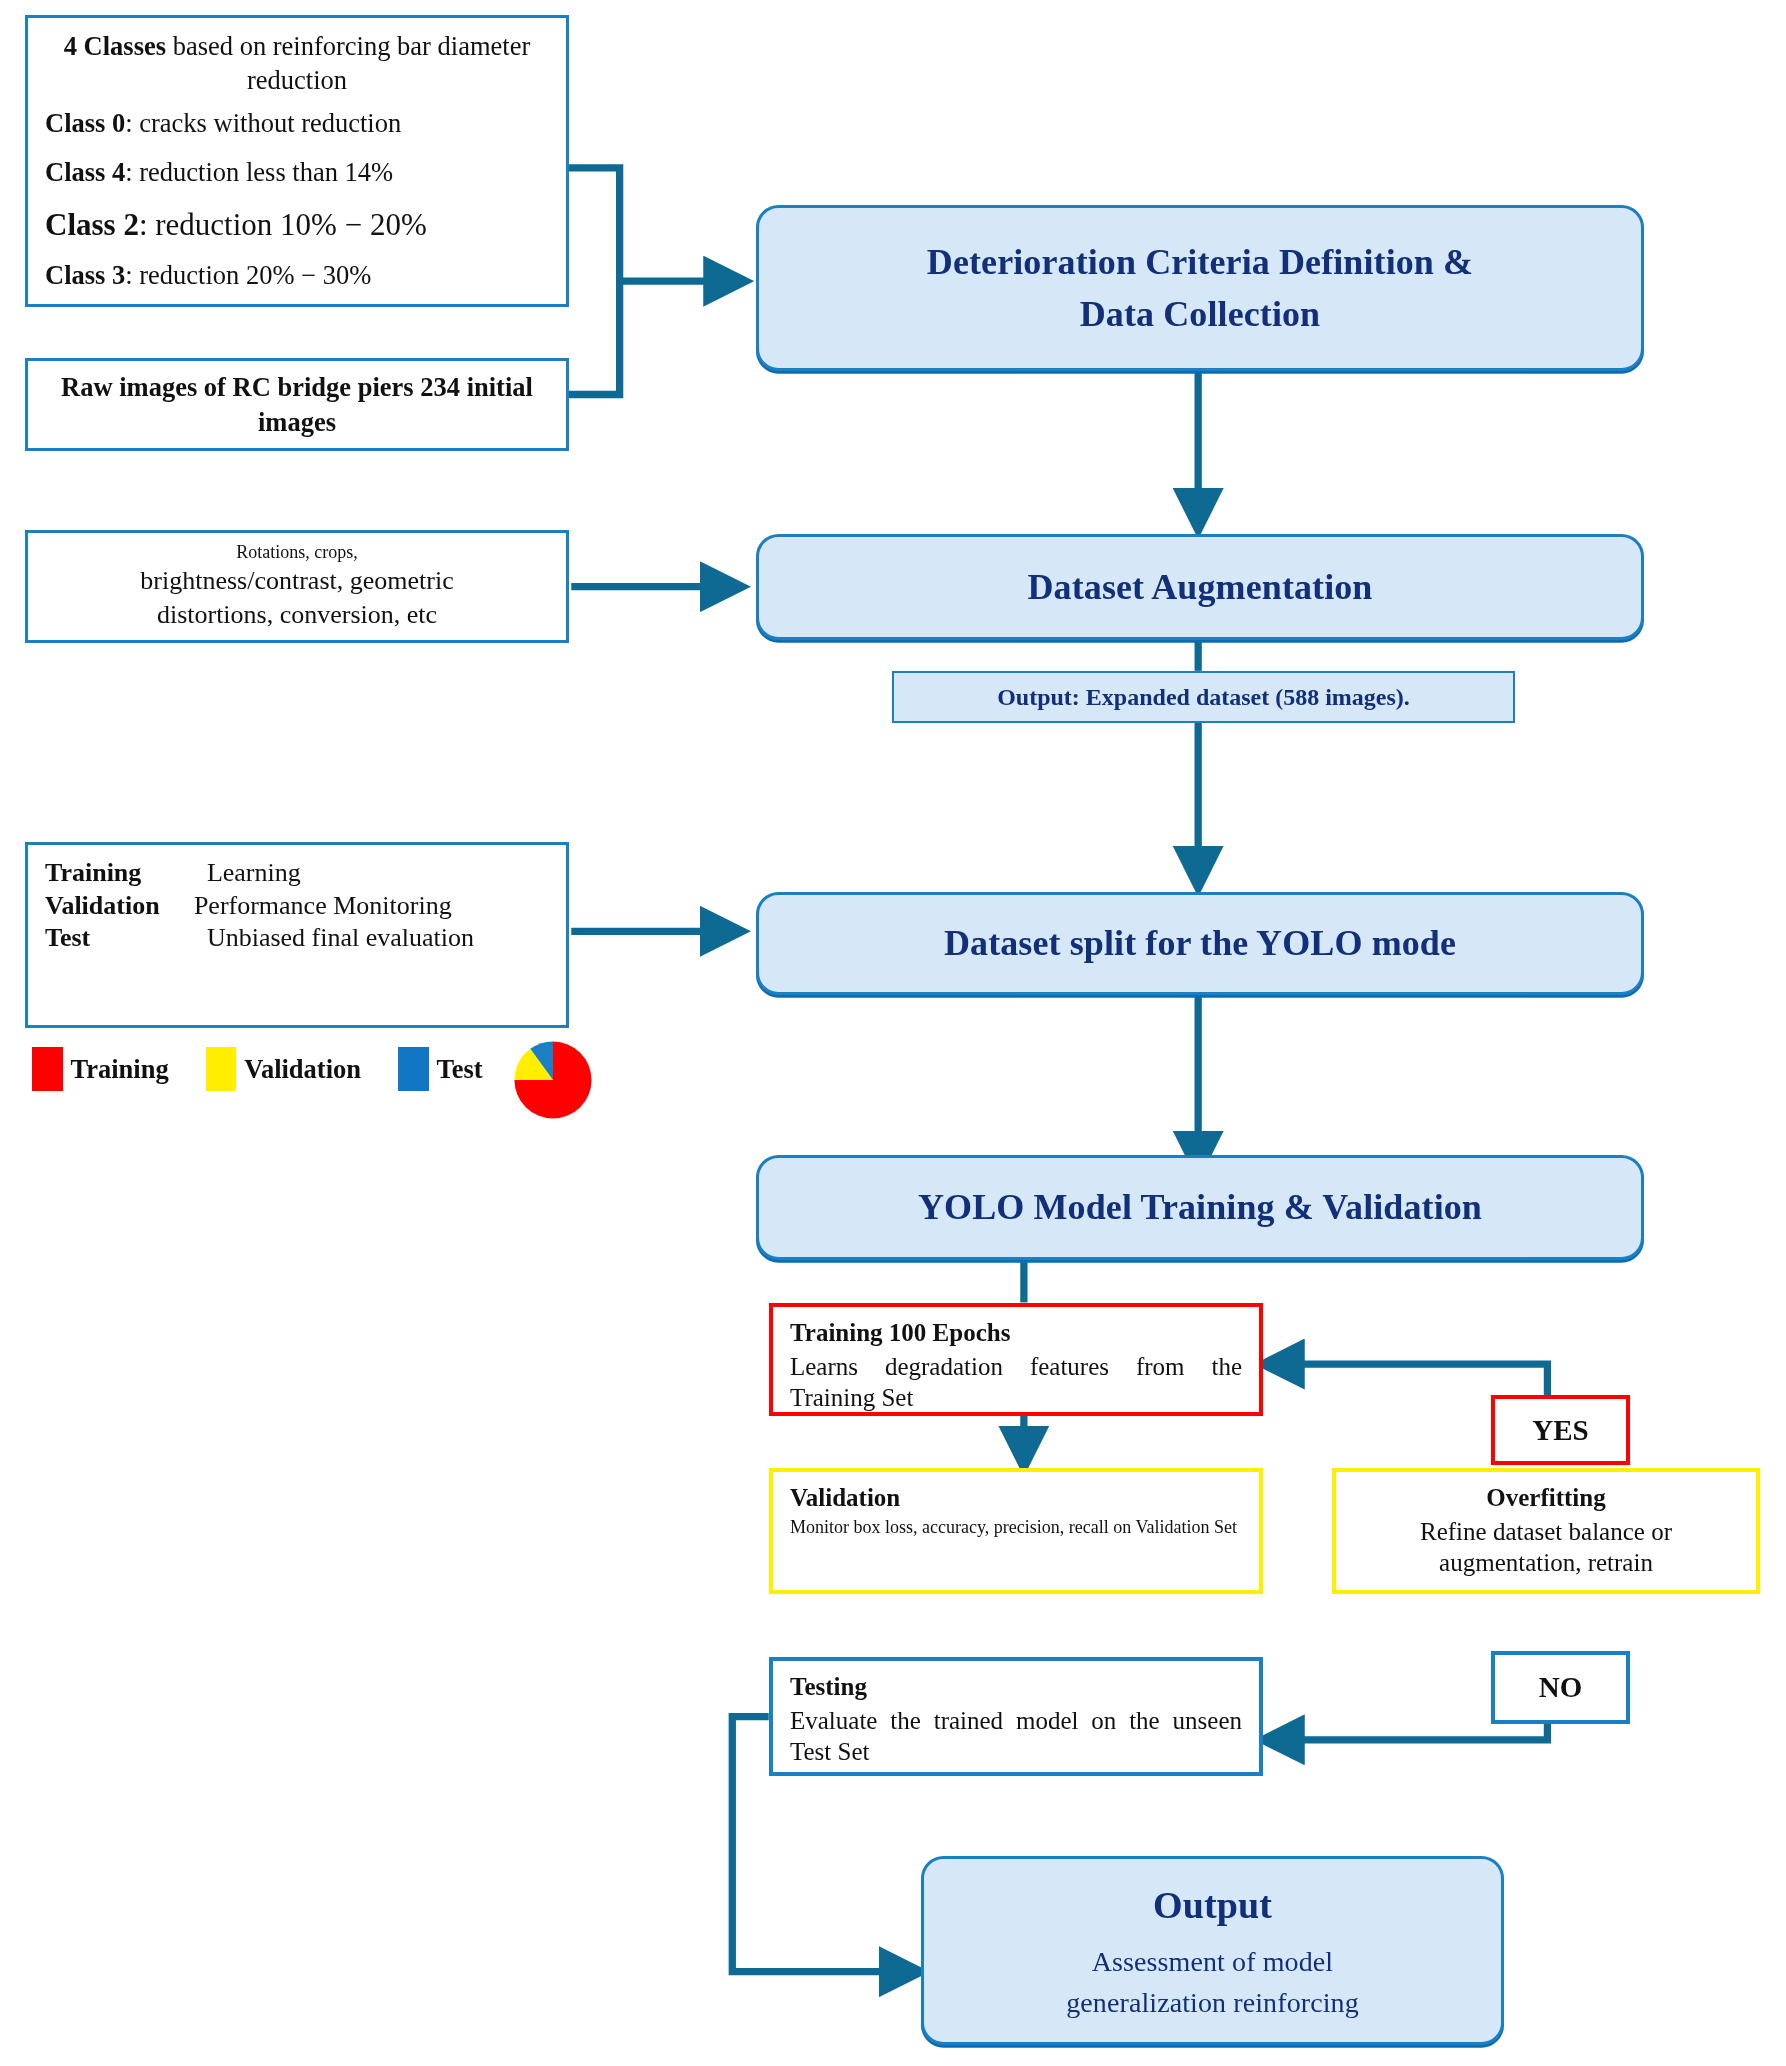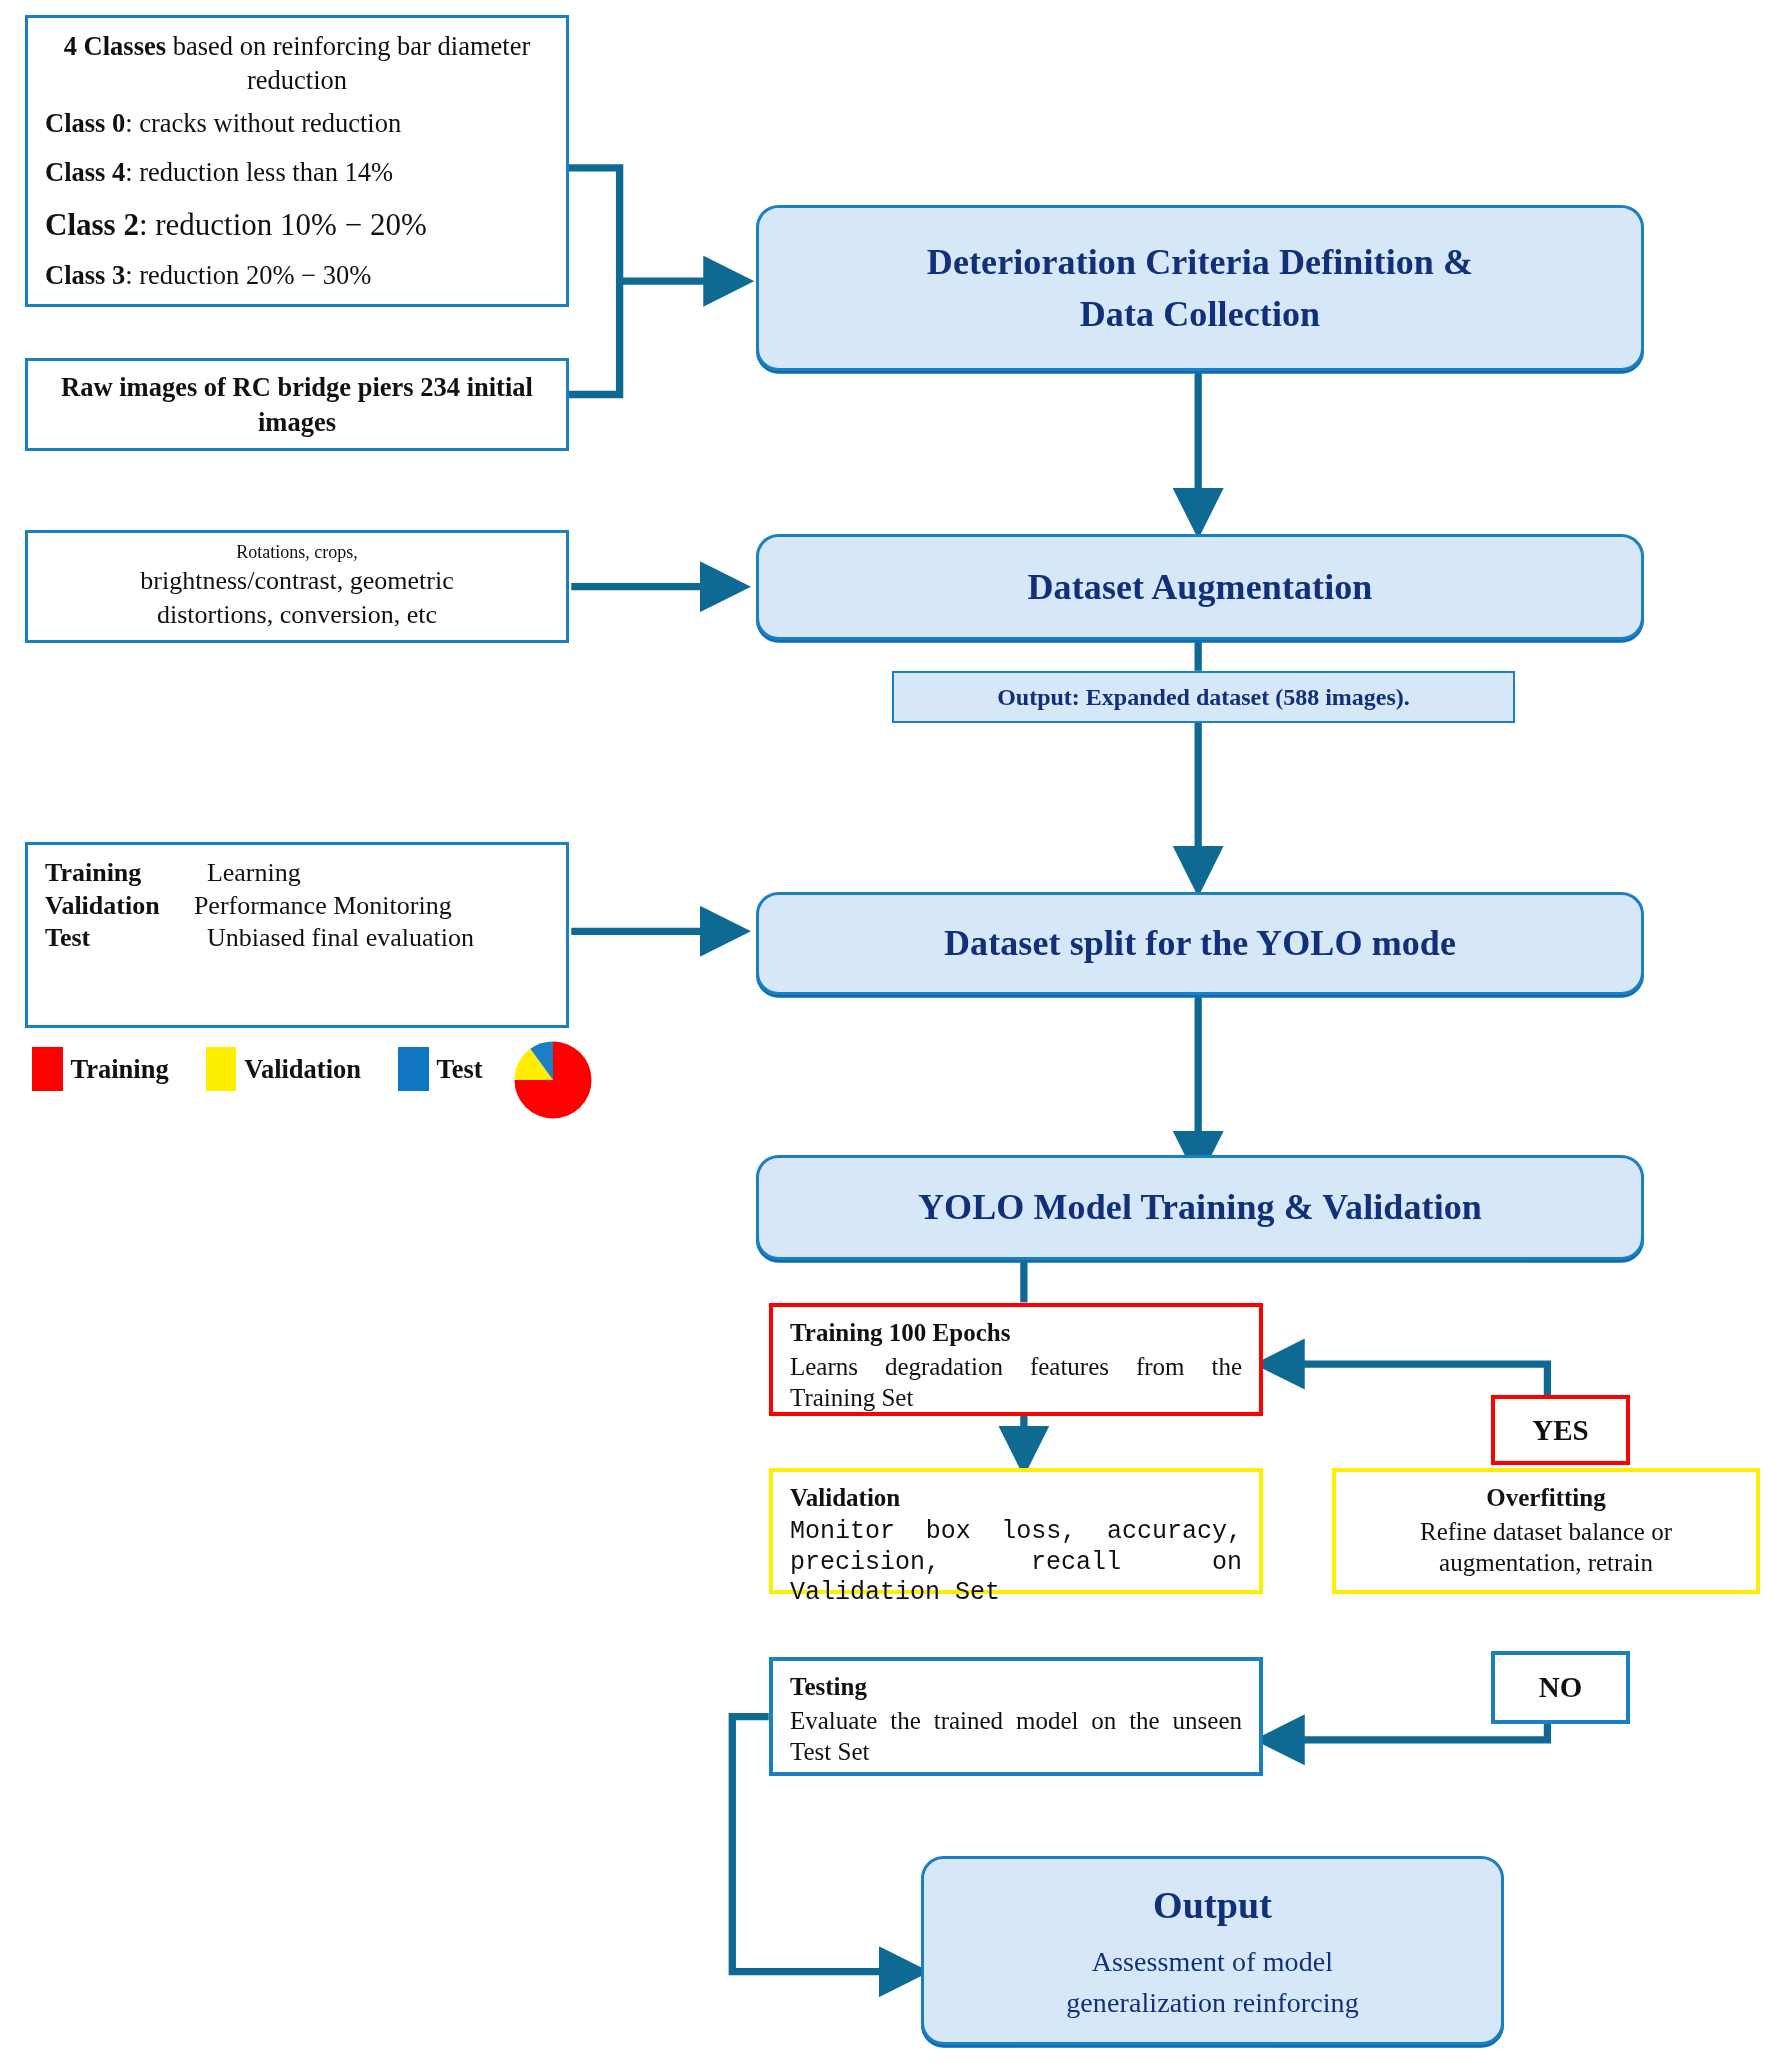--- a/index.html
+++ b/index.html
@@ -185,21 +185,21 @@
     <div style="font-size:25px;font-weight:bold;margin-bottom:5.3px;">Training 100 Epochs</div>
     <div class="just" style="font-size:25px;line-height:1.22;width:100%;">Learns degradation features from the Training Set</div>
   </div>
 
   <div class="node red" style="left:1491px;top:1395px;width:139px;height:70px;">
     <div style="font-size:29px;font-weight:bold;">YES</div>
   </div>
 
   <div class="node yellow pad left" style="left:769px;top:1468px;width:494px;height:126px;justify-content:flex-start;">
     <div style="font-size:25px;font-weight:bold;margin-bottom:5.3px;">Validation</div>
-    <div class="just" style="font-size:25px;line-height:1.22;width:100%;font-family:Liberation Mono, monospace;">Monitor box loss, accuracy, precision, recall on Validation Set</div>
+    <div class="just" style="font-size:18px;line-height:1.22;width:100%;">Monitor box loss, accuracy, precision, recall on Validation Set</div>
   </div>
 
   <div class="node yellow pad" style="left:1332px;top:1468px;width:428px;height:126px;">
     <div style="font-size:25px;font-weight:bold;margin-bottom:4px;">Overfitting</div>
     <div style="font-size:25px;line-height:1.25;">Refine dataset balance or</div>
     <div style="font-size:25px;line-height:1.25;">augmentation, retrain</div>
   </div>
 
   <div class="node blueline" style="left:1491px;top:1651px;width:139px;height:73px;">
     <div style="font-size:29px;font-weight:bold;">NO</div>

